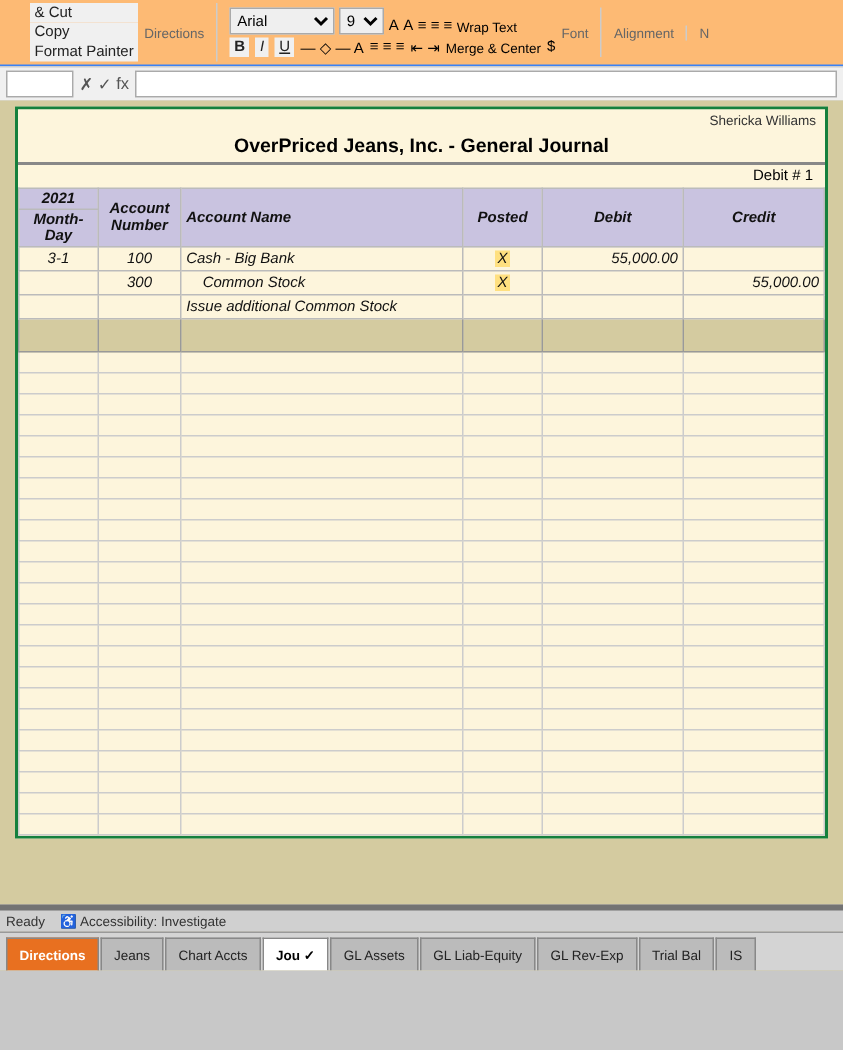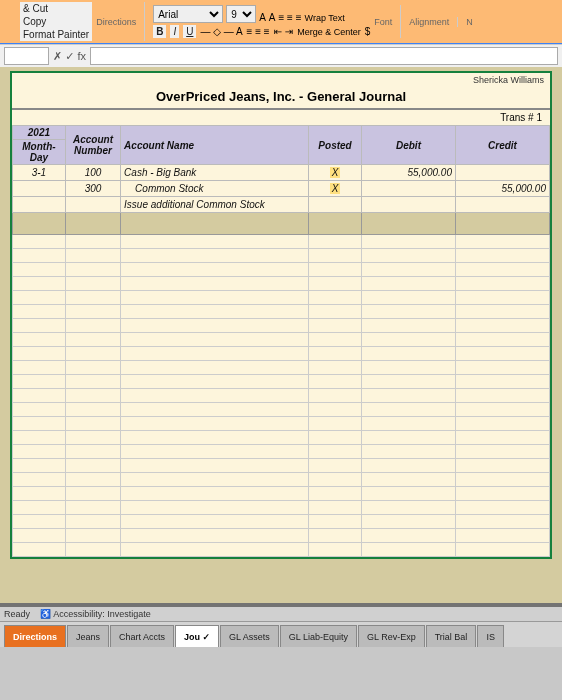--- a/index.html
+++ b/index.html
@@ -303,21 +303,21 @@
 </div>
 
 <div class="excel-container">
   <div class="journal-wrapper">
 
     <div class="user-name">Shericka Williams</div>
 
     <div class="journal-title">OverPriced Jeans, Inc.  -  General Journal</div>
 
     <div class="page-number-row">
-      <span>Trans #</span>
+      <span>Debit #</span>
       <span>1</span>
     </div>
 
     <table class="journal-table">
       <thead>
         <tr>
           <th class="col-date th-date-top" rowspan="1">2021</th>
           <th class="col-acct-num" rowspan="2">Account Number</th>
           <th class="col-acct-name" rowspan="2" style="text-align:left;">Account Name</th>
           <th class="col-posted" rowspan="2">Posted</th>

